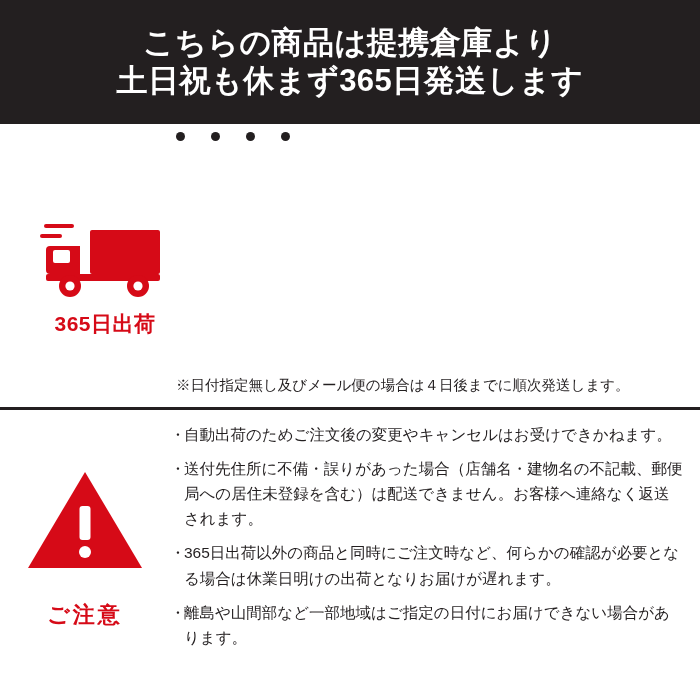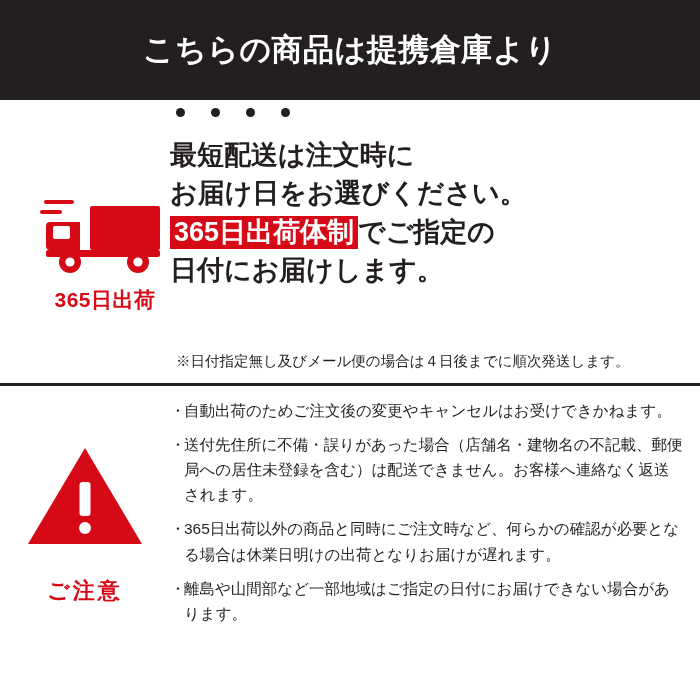--- a/index.html
+++ b/index.html
@@ -12,21 +12,21 @@
   .banner {
     position: relative;
     width: 700px;
     height: 700px;
     background: #ffffff;
     overflow: hidden;
   }
 
   
   .header {
-    height: 100px;
+    height: 124px;
     background: #231f20;
     color: #ffffff;
     display: flex;
     flex-direction: column;
     align-items: center;
     justify-content: center;
     line-height: 1.22;
   }
   .header-line {
     font-size: 31px;
@@ -149,20 +149,21 @@
   }
   .bullet .txt { flex: 1; }
 </style>
 </head>
 <body>
 
 <div class="banner">
 
   <div class="header">
     <div class="header-line">こちらの商品は提携倉庫より</div>
+    <div class="header-line">土日祝も休まず365日発送します</div>
   </div>
 
   <div class="mid">
 
     <div class="mid-left">
       <div class="truck-wrap">
         <svg viewBox="0 0 130 92" width="130" height="92" aria-hidden="true">
           <g fill="#d60a17">
 
             <rect x="50" y="18" width="70" height="44" rx="2"></rect>
@@ -189,28 +190,20 @@
     </div>
 
     <div class="mid-right">
       <div class="dots">
         <span class="dot"></span>
         <span class="dot"></span>
         <span class="dot"></span>
         <span class="dot"></span>
       </div>
 
-      <div class="mid-lines">
-        <div class="mid-line">最短配送は注文時に</div>
-        <div class="mid-line">お届け日をお選びください。</div>
-        <div class="mid-line">
-          <span class="hl">365日出荷体制</span><span>でご指定の</span>
-        </div>
-        <div class="mid-line">日付にお届けします。</div>
-      </div>
 
       <div class="note">※日付指定無し及びメール便の場合は４日後までに順次発送します。</div>
     </div>
   </div>
 
   <div class="caution">
     <div class="caution-left">
       <div class="warn-tri">
         <svg viewBox="0 0 118 104" width="118" height="104" aria-hidden="true">
           <path d="M59 4 L116 100 L2 100 Z" fill="#d60a17"></path>

